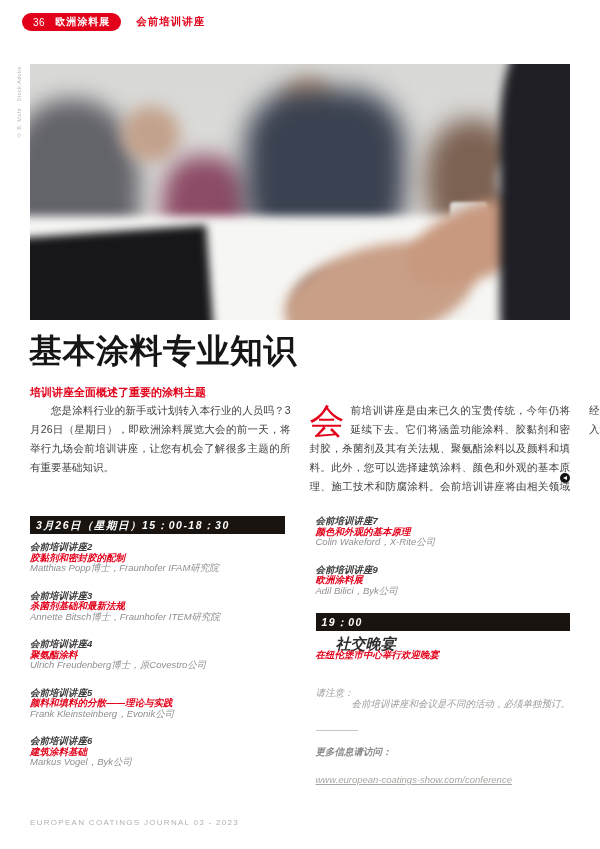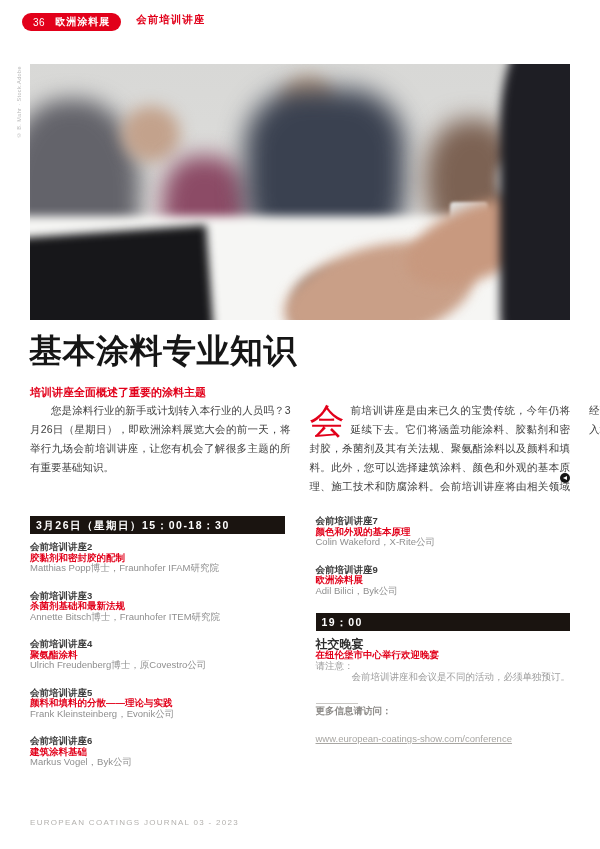--- a/index.html
+++ b/index.html
@@ -1,20 +1,20 @@
 <!DOCTYPE html>
 <html><head>
 <meta charset="utf-8">
 <style>
   html,body{margin:0;padding:0;background:#ffffff;}
   .page{position:relative;width:600px;height:849px;background:#fff;overflow:hidden;
         font-family:"Liberation Sans","DejaVu Sans",sans-serif;}
 
   
-  .topbar{position:absolute;left:22px;top:13px;display:flex;align-items:flex-start;}
+  .topbar{position:absolute;left:22px;top:13px;display:flex;align-items:center;}
   .badge{background:#e2001a;color:#fff;height:18px;border-radius:9px;display:flex;
          align-items:center;padding:0 11px;font-size:10px;}
   .badge .num{font-weight:400;margin-right:10px;letter-spacing:.5px;}
   .badge .sec{font-weight:700;letter-spacing:1px;}
   .subsection{color:#e2001a;font-weight:700;font-size:10.5px;margin-left:15px;letter-spacing:1px;}
 
   
   .credit{position:absolute;left:16px;top:66px;writing-mode:vertical-rl;transform:rotate(180deg);
           font-size:5.5px;color:#b8b8b8;letter-spacing:.4px;}
   .photo{position:absolute;left:30px;top:64px;width:540px;height:256px;overflow:hidden;
@@ -49,35 +49,35 @@
          font-size:10.5px;line-height:19px;text-align:justify;color:#3e3e3e;}
   .intro p{margin:0;}
   .p1{text-indent:21px;}
   .dropcap{float:left;font-size:35px;line-height:33px;color:#e2001a;margin:3px 6px 0 0;}
   .endmark{position:absolute;right:0;top:72px;width:10px;height:10px;border-radius:50%;
            background:#131313;display:flex;align-items:center;justify-content:center;}
   .endmark .tri{width:0;height:0;border-top:2.5px solid transparent;border-bottom:2.5px solid transparent;
            border-right:4px solid #fff;margin-right:1px;}
 
   
-  .schedule{position:absolute;left:30px;top:516px;width:540px;display:flex;gap:31px;}
+  .schedule{position:absolute;left:30px;top:516px;width:540px;display:flex;gap:31px;font-style:italic;}
   .sch-col{width:261.5px;}
   .bar{background:#1a1410;color:#fff;font-size:10.5px;font-weight:700;letter-spacing:1.5px;
        padding:3px 6px;line-height:12px;margin-bottom:8px;}
   .bar2{margin-top:0;}
   .session{margin-bottom:17px;font-size:9.5px;line-height:10.5px;}
   .s-label{color:#3b3b3b;font-weight:700;}
   .s-topic{color:#e2001a;font-weight:700;}
   .s-speaker{color:#8f8f8f;}
-  .dinner-title{font-size:12px;line-height:10.5px;font-weight:700;color:#2e2e2e;}
+  .dinner-title{font-size:15px;line-height:10.5px;font-weight:700;color:#2e2e2e;margin-left:20px;}
   .dinner-sub{font-size:9.5px;line-height:10.5px;font-weight:700;color:#e2001a;}
-  .note-label{font-size:9.5px;line-height:11px;color:#9c9c9c;}
+  .note-label{margin-top:27px;font-size:9.5px;line-height:11px;color:#9c9c9c;}
   .note-text{font-size:9.5px;line-height:11px;color:#9c9c9c;text-align:right;}
   .divider{margin-top:21px;width:42px;height:1px;background:#c9c7c4;}
-  .info-label{margin-top:1px;font-size:9.5px;line-height:12px;font-weight:700;color:#8d8b88;}
+  .info-label{margin-top:15px;font-size:9.5px;line-height:12px;font-weight:700;color:#8d8b88;}
   .info-url{display:inline-block;font-size:9.5px;color:#a8a6a2;text-decoration:underline;cursor:pointer;margin-top:16px;}
 
   footer{position:absolute;left:30px;top:818px;font-size:8px;letter-spacing:1.3px;color:#b3b1ae;text-align:center;}
 </style>
 </head>
 <body>
 
 <div class="page">
 
   <header class="topbar">

